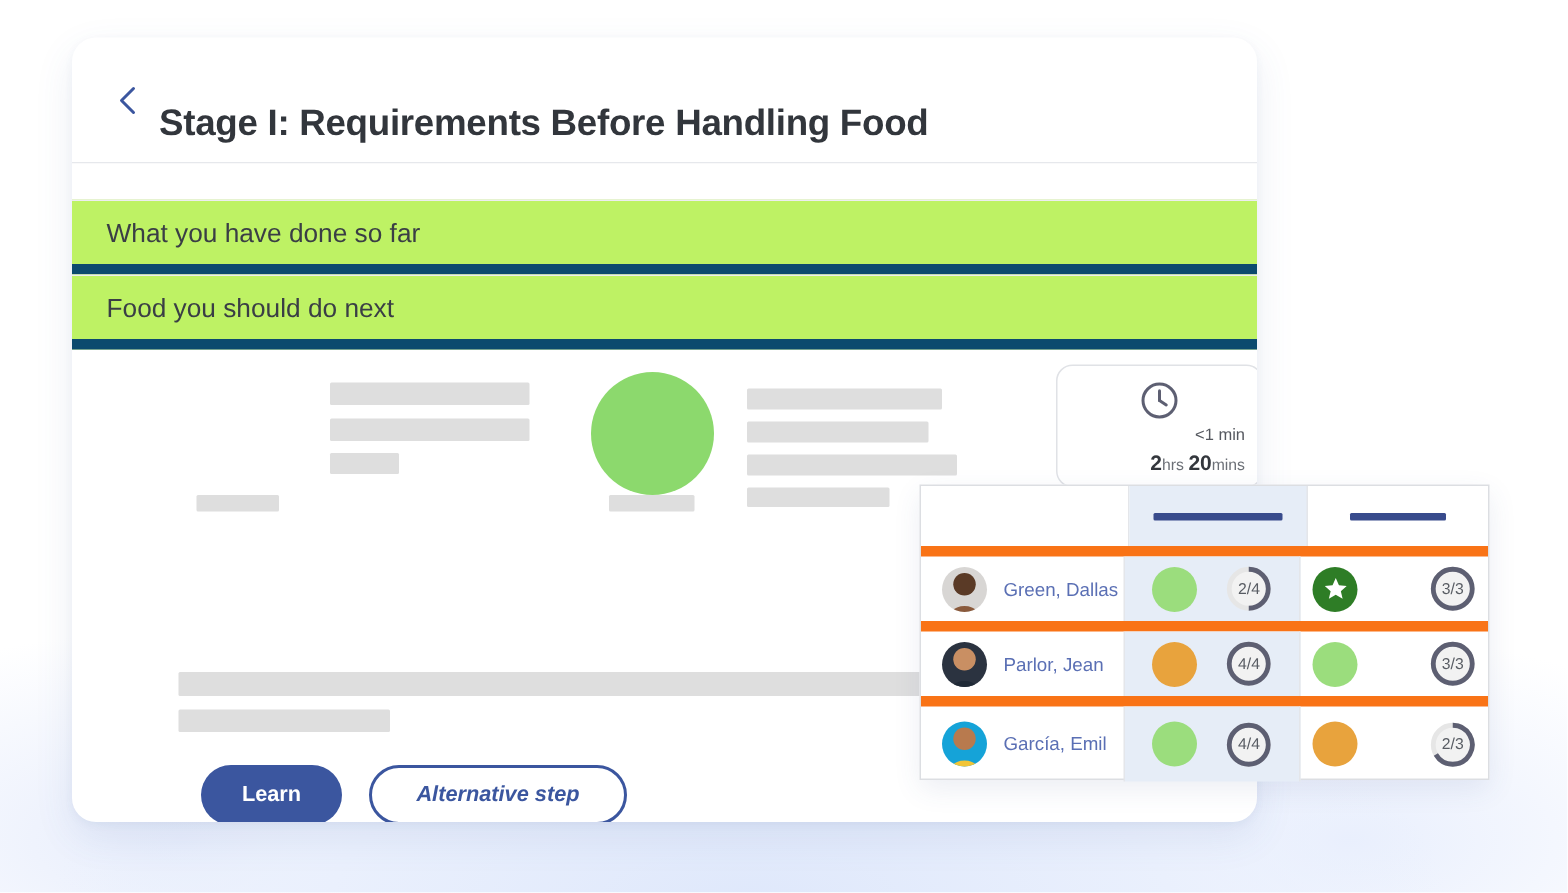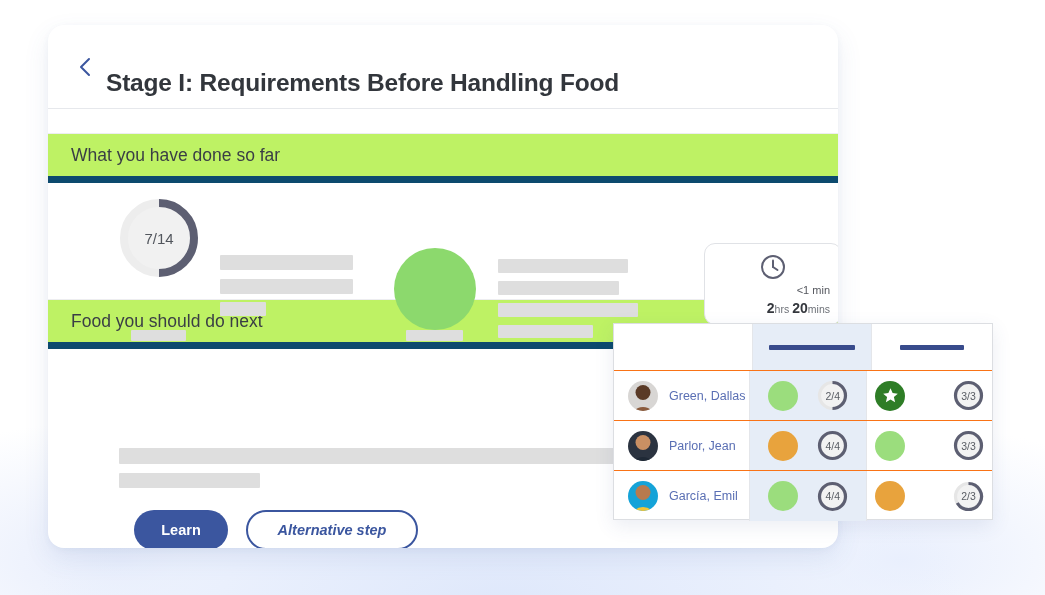--- a/index.html
+++ b/index.html
@@ -157,21 +157,21 @@
     background: #ffffff;
     border: 1px solid #dcdee2;
     box-shadow: 0 6px 18px rgba(60,80,140,0.10);
     box-sizing: border-box;
     display: flex;
     flex-direction: column;
   }
   .trow {
     display: flex;
     flex: 0 0 auto;
-    border-bottom: 1px solid #f97316;
+    border-bottom: 7px solid #f97316;
     box-sizing: border-box;
   }
   .trow:last-child { border-bottom: none; }
   .trow.header { height: 47px; }
   .trow.body { height: 50px; }
   .cell-name {
     width: 155px;
     display: flex; align-items: center;
     padding-left: 14px;
     box-sizing: border-box;
@@ -247,29 +247,20 @@
         <polyline points="11,3 3,11 11,19" fill="none" stroke="#3b569f" stroke-width="2" stroke-linecap="round" stroke-linejoin="round"></polyline>
       </svg>
     </div>
     <div class="page-title">Stage I: Requirements Before Handling Food</div>
   </div>
 
   <div class="spacer-strip"></div>
 
   <div class="section-head">What you have done so far</div>
 
-  <div class="stats">
-    <div class="stat-ring">
-      <svg width="82" height="82" viewBox="0 0 82 82" aria-hidden="true">
-        <circle cx="41" cy="41" r="35" fill="#f1f1f1" stroke="#ededed" stroke-width="8"></circle>
-        <path d="M 41 6 A 35 35 0 0 1 41 76" fill="none" stroke="#5d5f72" stroke-width="8" stroke-linecap="butt"></path>
-      </svg>
-      <div class="ring-label">7/14</div>
-    </div>
-  </div>
 
   <div class="section-head">Food you should do next</div>
 
   <div class="btn-row">
     <div class="btn btn-primary">Learn</div>
     <div class="btn btn-outline">Alternative step</div>
   </div>
 
   <div class="ph" style="left:172px; top:230px; width:133px; height:15px;"></div>
   <div class="ph" style="left:172px; top:254px; width:133px; height:15px;"></div>

